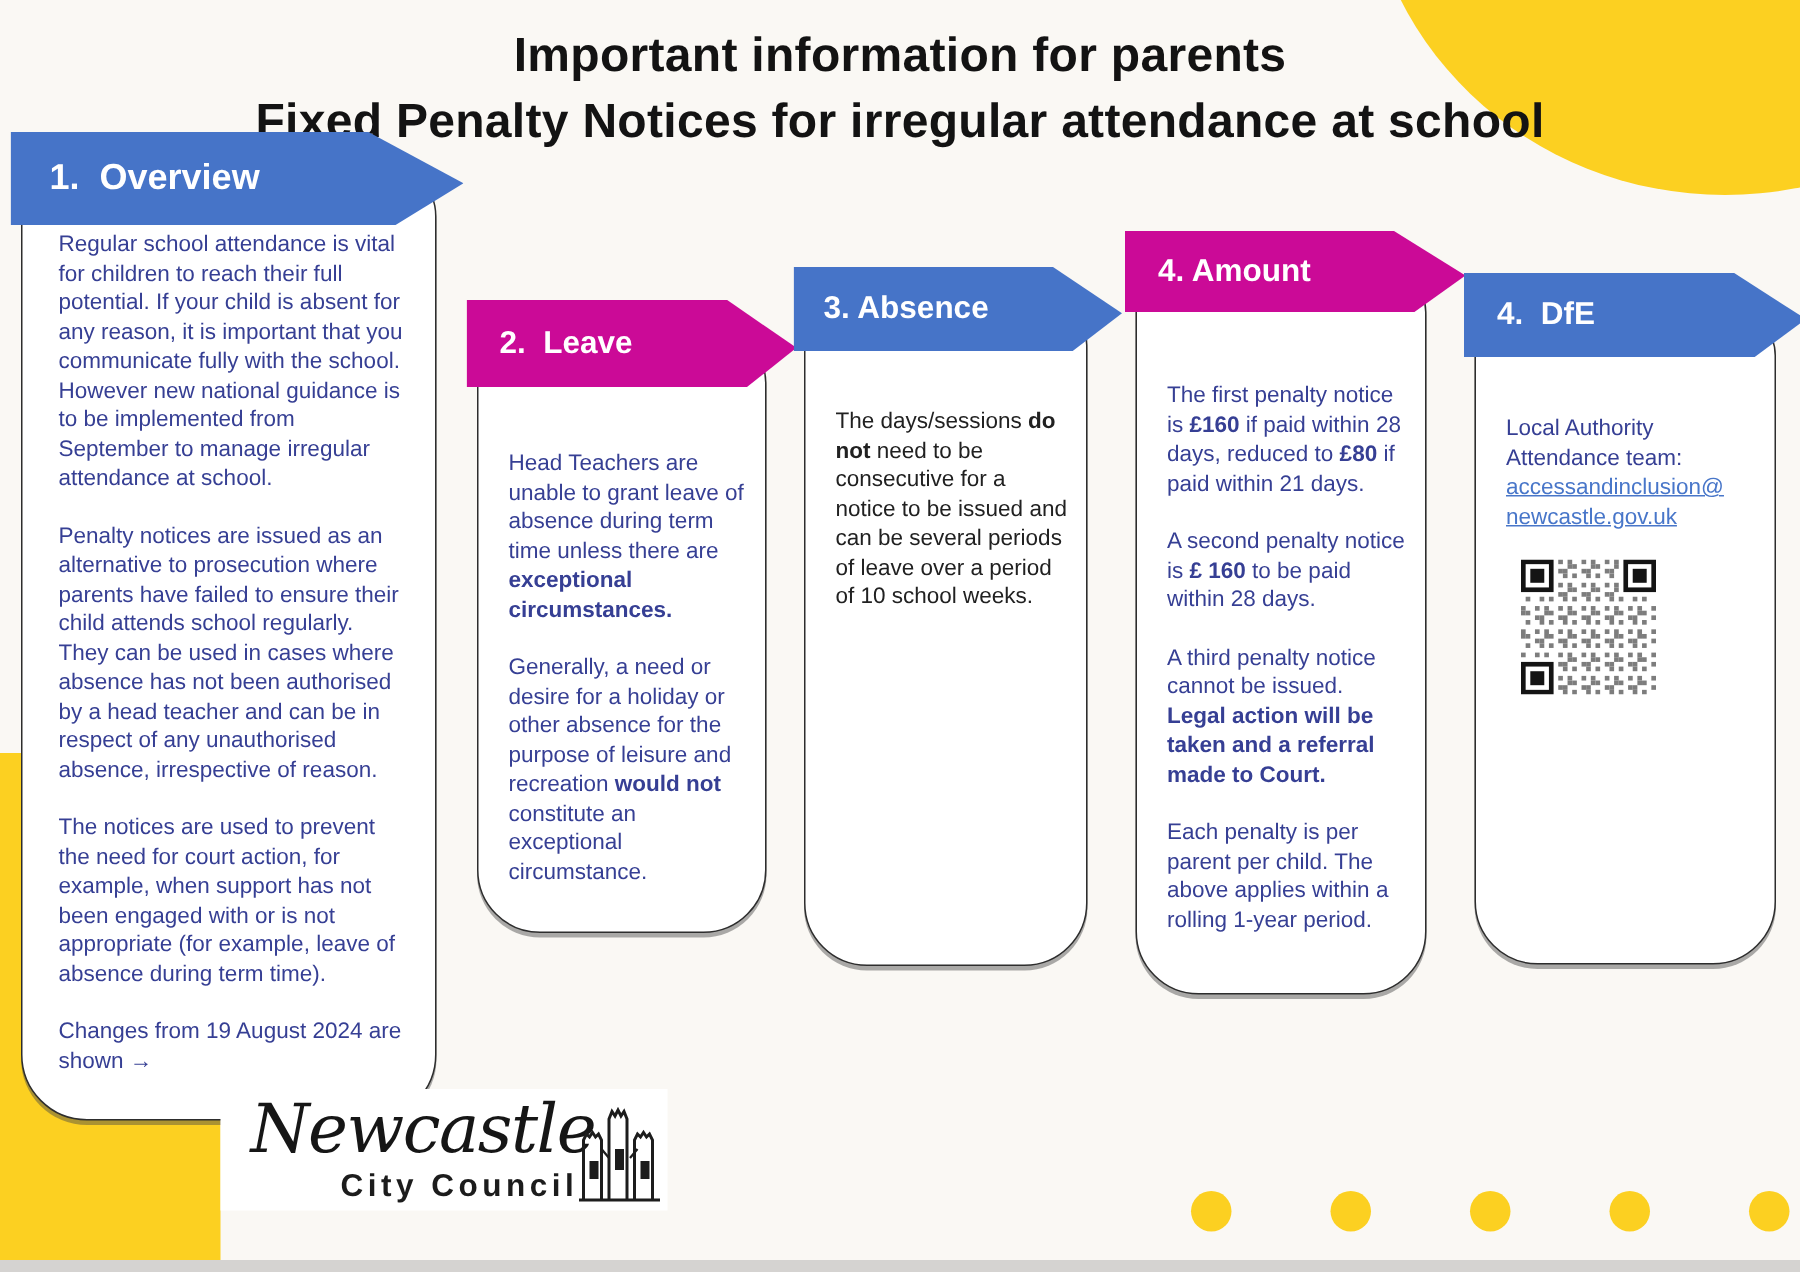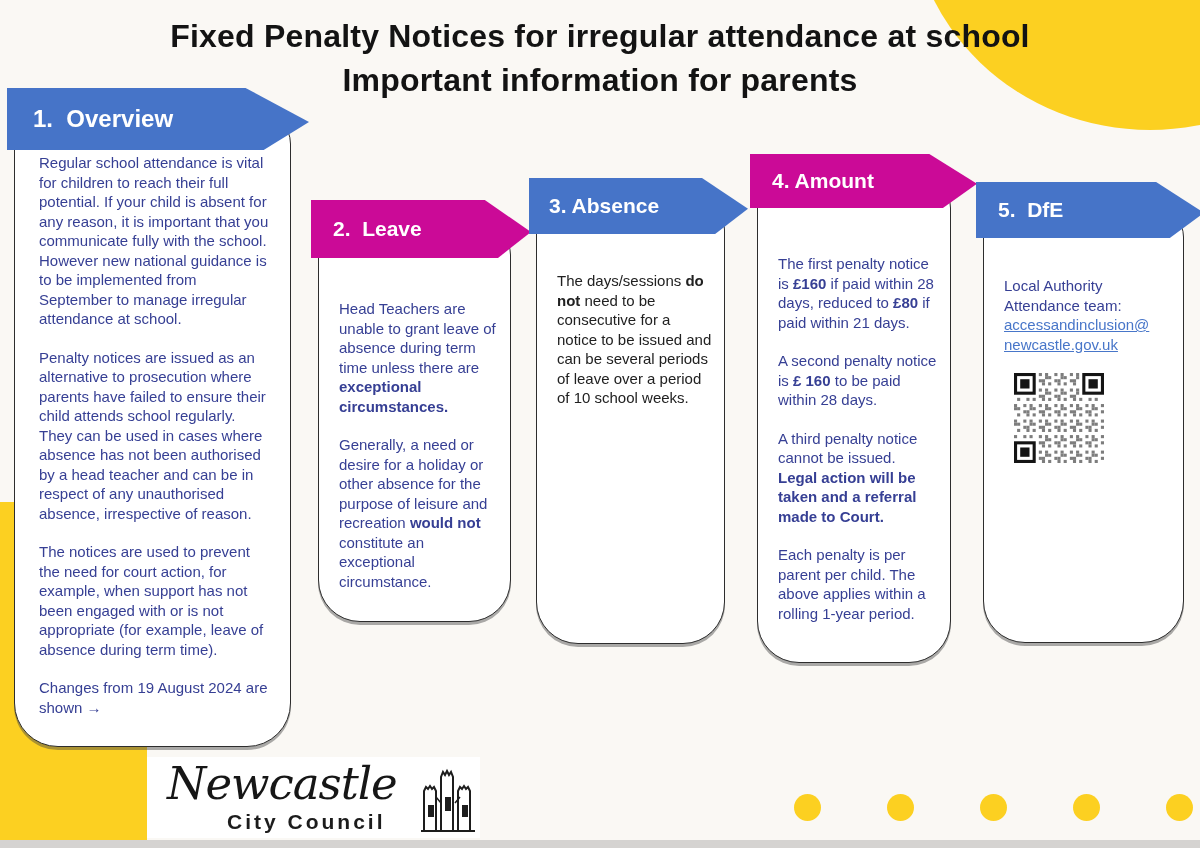--- a/index.html
+++ b/index.html
@@ -47,41 +47,41 @@
 
   .card5{left:983px;top:207px;width:199px;height:434px;border-radius:24px 30px 42px 42px;}
   .banner5{left:976px;top:182px;width:206px;height:56px;font-size:21px;padding-left:22px;}
   .card5 .card-body{padding:68px 12px 0 20px;color:#363f94;}
 
   
   .qr{width:90px;height:90px;margin:6px 0 0 10px;}
   .qr svg{width:100%;height:100%;display:block;}
 
   
-  .logo-box{position:absolute;left:147px;top:757px;width:298px;height:81px;background:#fff;z-index:1;padding-left:35px;}
+  .logo-box{position:absolute;left:147px;top:726px;width:298px;height:81px;background:#fff;z-index:1;}
   .logo-name{position:absolute;left:20px;top:2px;font-family:"DejaVu Serif",serif;font-style:italic;
              font-size:45px;line-height:50px;color:#161616;letter-spacing:-1px;}
   .logo-sub{position:absolute;left:80px;top:53px;font-size:21px;font-weight:bold;color:#1c1c1c;letter-spacing:3px;}
   .castle{position:absolute;right:4px;top:4px;width:56px;height:72px;}
 
   
   .dots{position:absolute;left:794px;top:794px;display:flex;gap:66px;z-index:1;}
   .dot{width:27px;height:27px;border-radius:50%;}
 </style>
 </head>
 <body>
 
 <div class="canvas">
 
   <div class="circle-tr" style="background-color: rgb(252, 208, 33);"></div>
   <div class="rect-bl" style="background-color: rgb(252, 208, 33);"></div>
 
   <div class="title">
+    <div>Important information for parents</div>
     <div>Fixed Penalty Notices for irregular attendance at school</div>
-    <div>Important information for parents</div>
   </div>
 
   <div class="card card1">
     <div class="card-body">
         <p><span>Regular school attendance is vital for children to reach their full potential. If your child is absent for any reason, it is important that you communicate fully with the school. However new national guidance is to be implemented from September to manage irregular attendance at school.</span></p>
         <p><span>Penalty notices are issued as an alternative to prosecution where parents have failed to ensure their child attends school regularly. They can be used in cases where absence has not been authorised by a head teacher and can be in respect of any unauthorised absence, irrespective of reason.</span></p>
         <p><span>The notices are used to prevent the need for court action, for example, when support has not been engaged with or is not appropriate (for example, leave of absence during term time).</span></p>
         <p><span>Changes from 19 August 2024 are shown →</span></p>
       </div>
   </div>
@@ -347,21 +347,21 @@
             <rect x="23" y="1" width="5" height="5" fill="#ffffff"></rect>
             <rect x="24" y="2" width="3" height="3" fill="#141414"></rect>
             <rect x="0" y="22" width="7" height="7" fill="#141414"></rect>
             <rect x="1" y="23" width="5" height="5" fill="#ffffff"></rect>
             <rect x="2" y="24" width="3" height="3" fill="#141414"></rect>
           </svg>
         </div>
     </div>
   </div>
   <div class="banner banner5" style="background-color: rgb(70, 116, 200);">
-    <span>5.  DfE</span>
+    <span>4.  DfE</span>
   </div>
 
   <div class="logo-box">
     <div class="logo-name">Newcastle</div>
     <div class="logo-sub">City Council</div>
     <svg class="castle" viewBox="0 0 56 72" fill="none" stroke="#1d1d1d" stroke-width="2">
       <path d="M21 70 V16 l2-5 2 3 2-4 2 4 2-3 2 5 V70"></path>
       <path d="M4 70 V30 l2-4 2 2 2-3 2 3 2-2 2 4 V70"></path>
       <path d="M38 70 V30 l2-4 2 2 2-3 2 3 2-2 2 4 V70"></path>
       <path d="M1 70 h54"></path>

